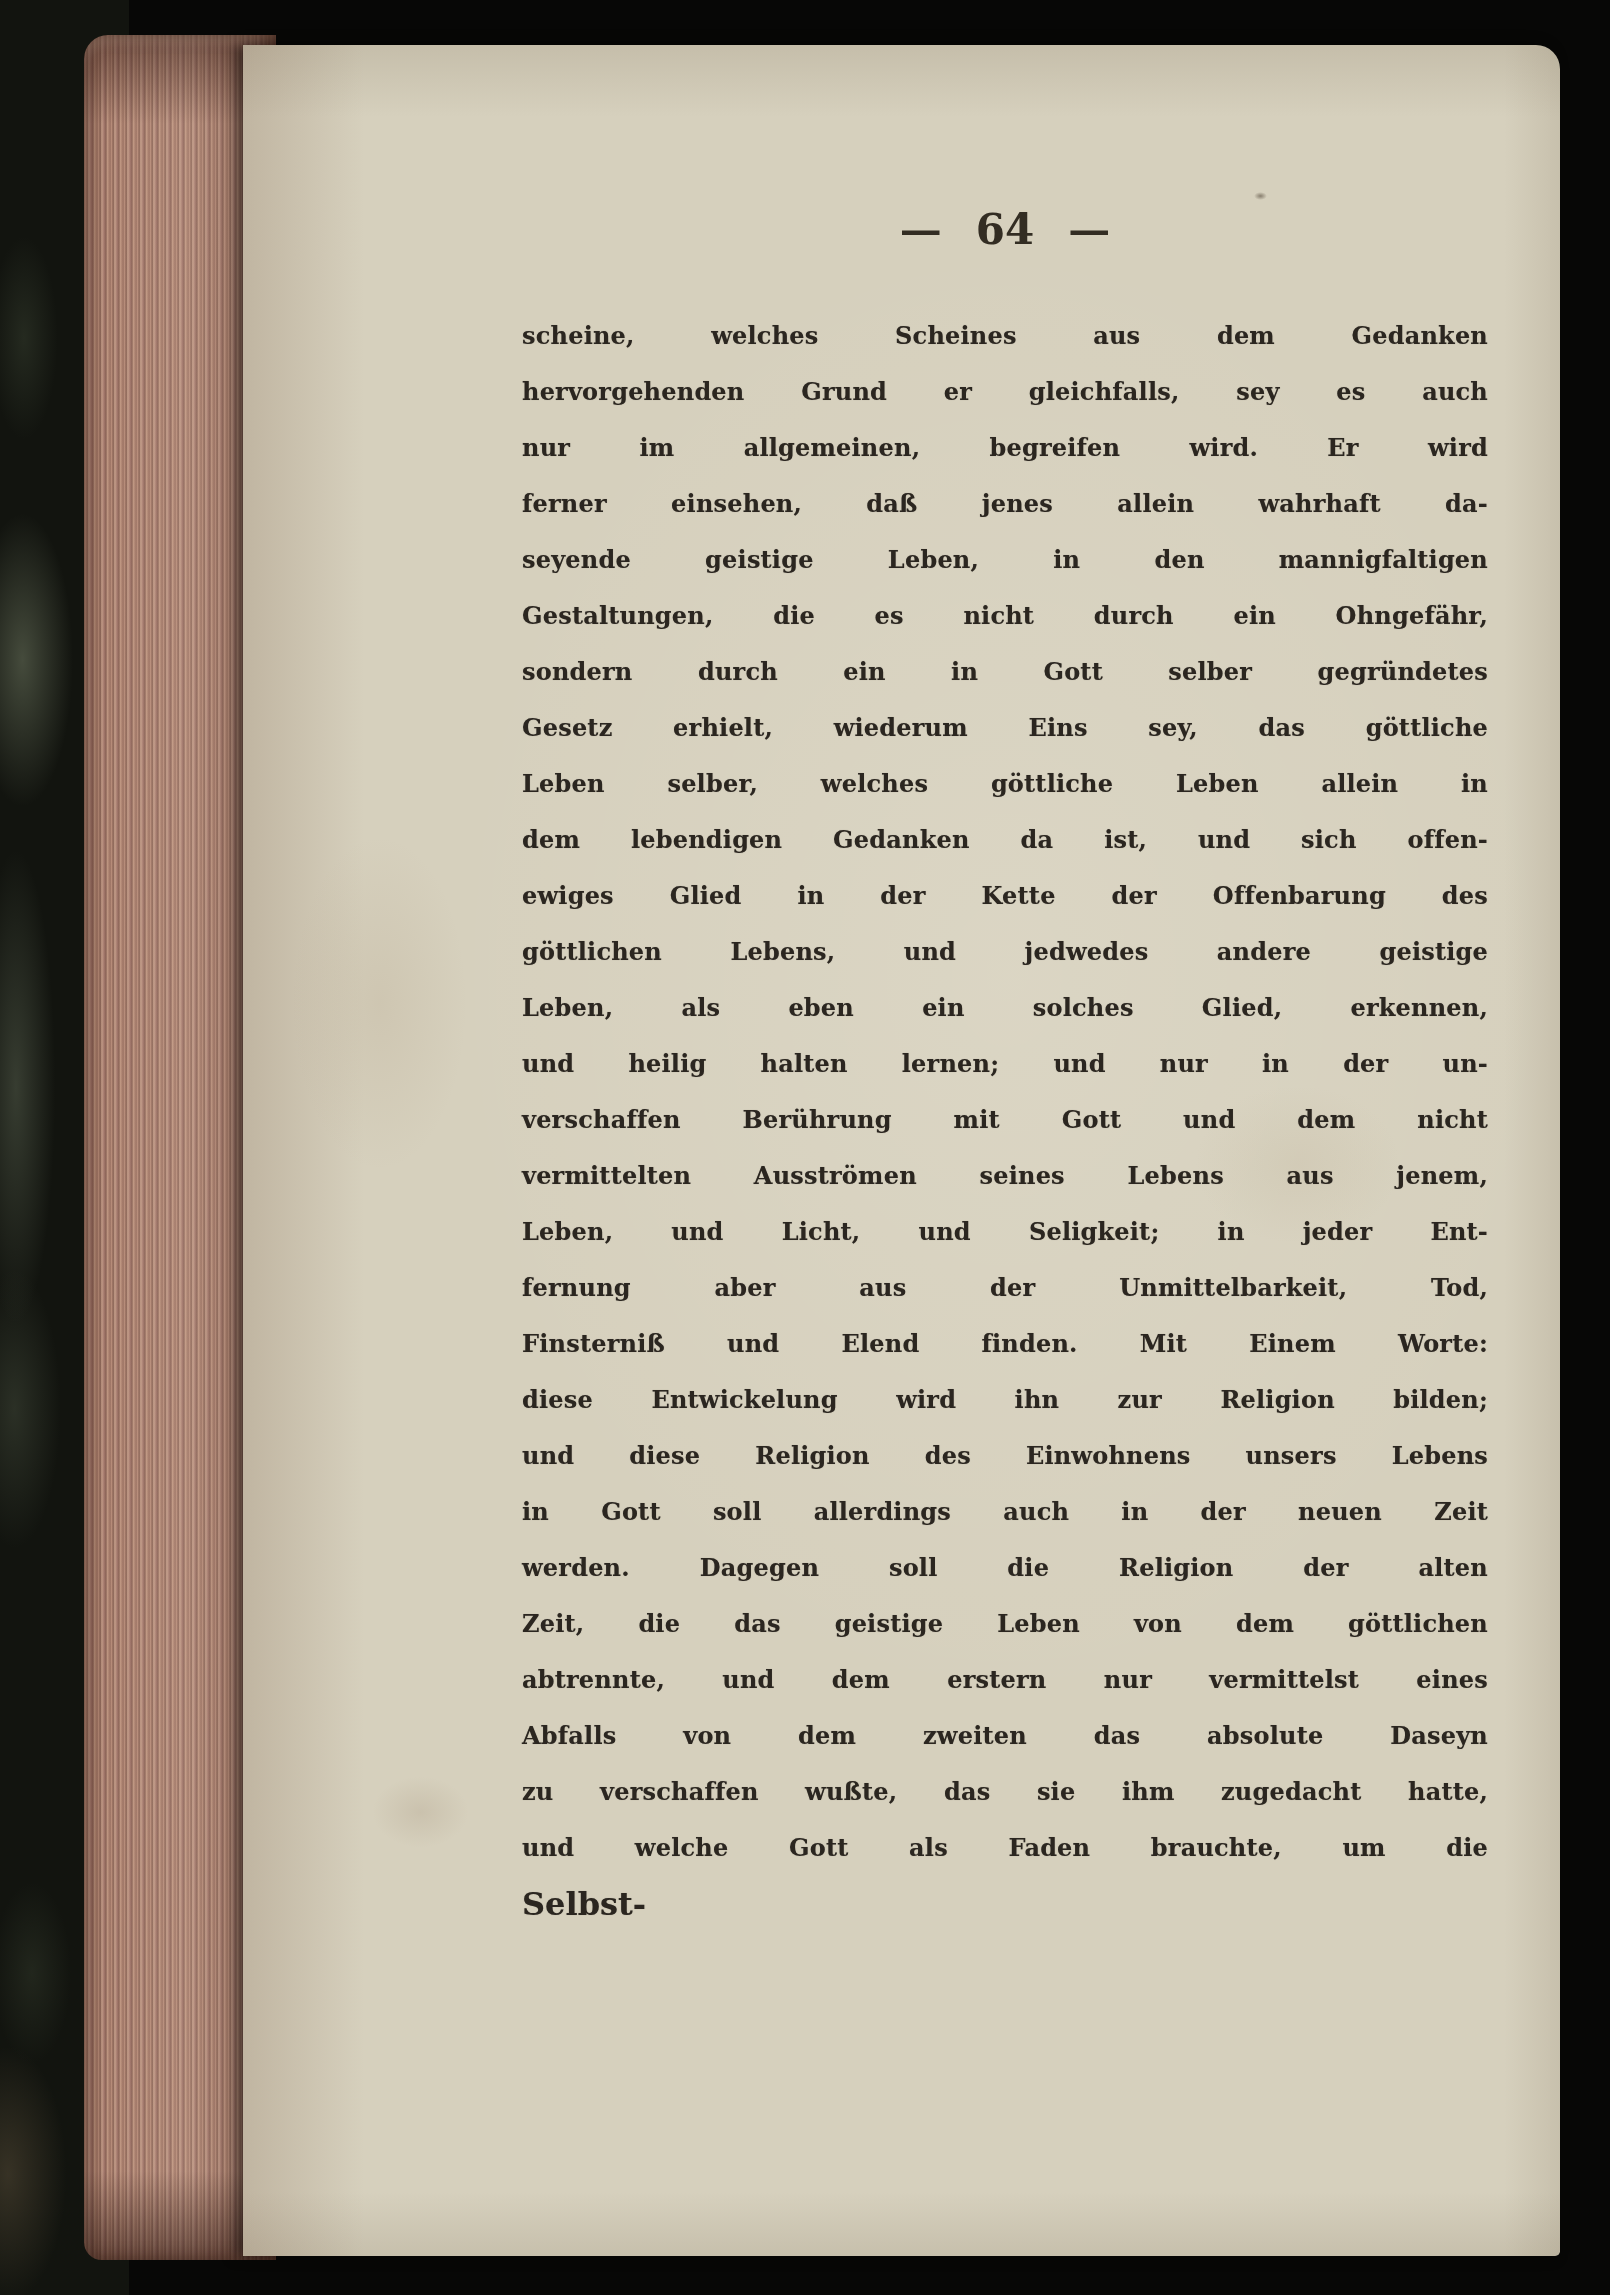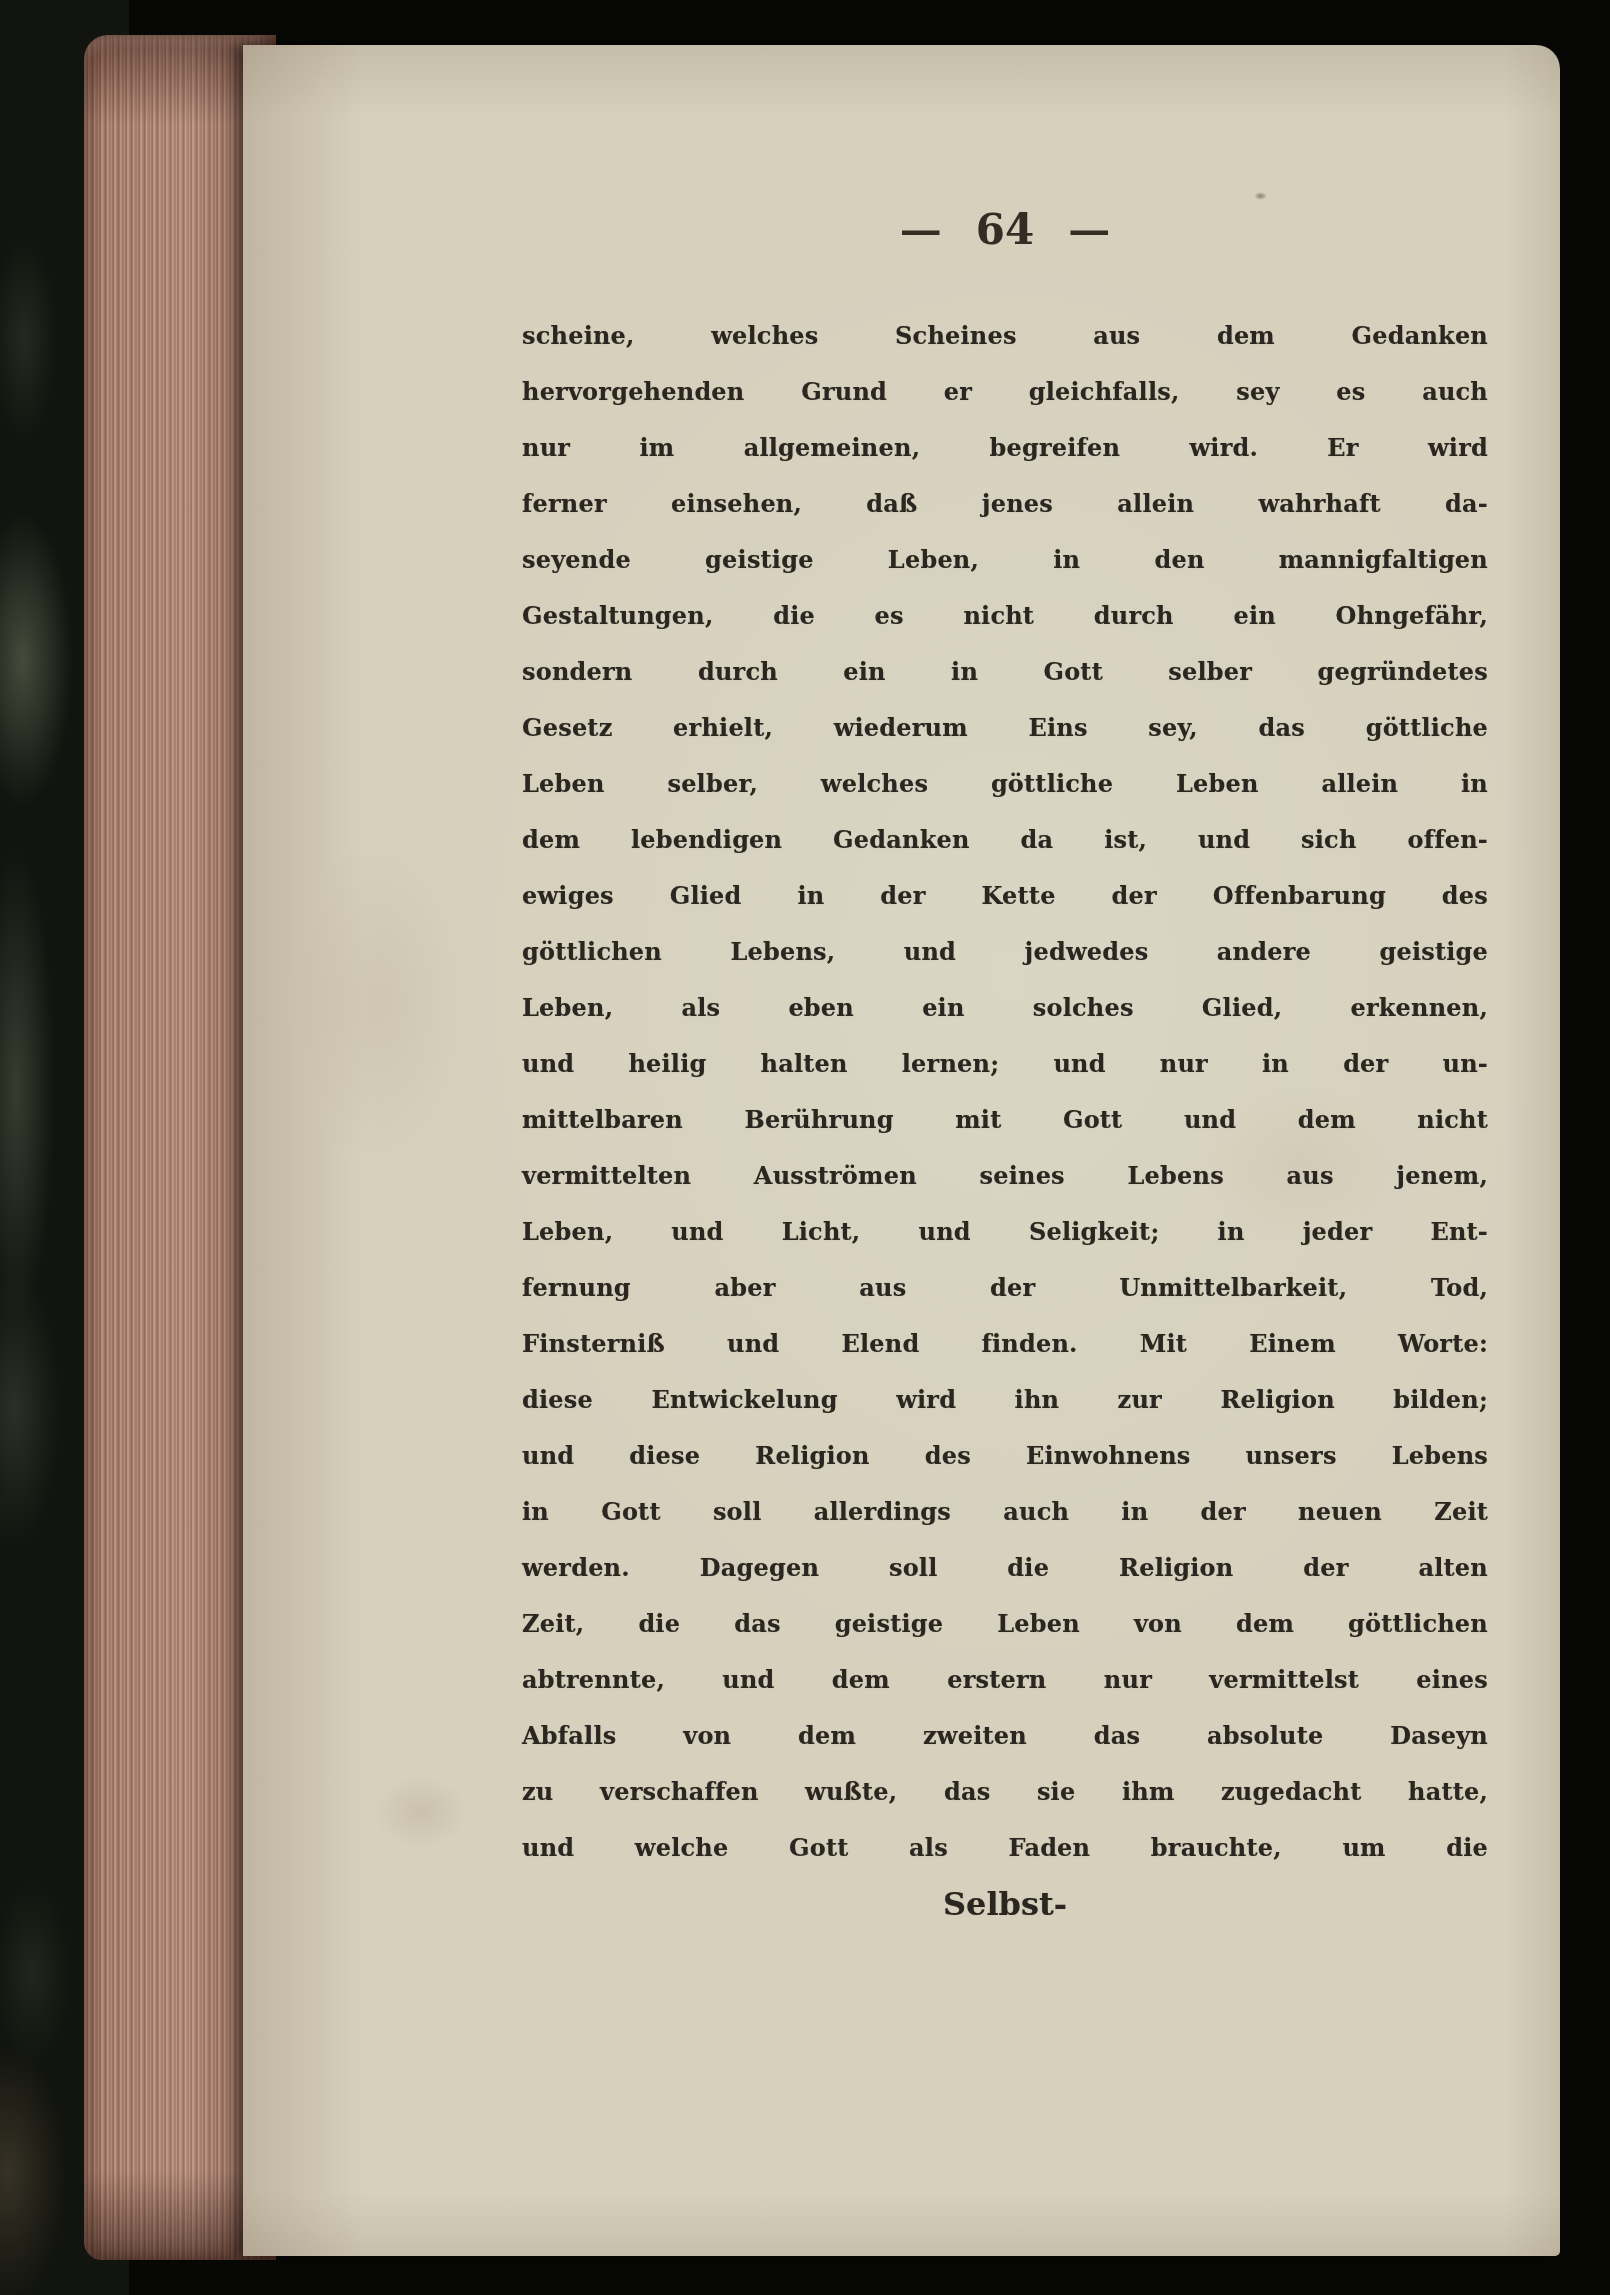--- a/index.html
+++ b/index.html
@@ -92,21 +92,21 @@
     text-align: justify;
     text-align-last: justify;
     letter-spacing: 0.2px;
     color: #2b2620;
     text-shadow: 0 0 0.8px rgba(43,38,32,.35);
   }
   .catchword-row {
     font-size: 32px;
     line-height: 56px;
     font-weight: 700;
-    text-align: center;
+    text-align: left;
     color: #2b2620;
     text-shadow: 0 0 0.8px rgba(43,38,32,.35);
   }
 </style>
 </head>
 <body>
 
 <div class="scan">
 
   <div class="cover"></div>
@@ -135,21 +135,21 @@
           <div class="text-line">seyende geistige Leben, in den mannigfaltigen</div>
           <div class="text-line">Gestaltungen, die es nicht durch ein Ohngefähr,</div>
           <div class="text-line">sondern durch ein in Gott selber gegründetes</div>
           <div class="text-line">Gesetz erhielt, wiederum Eins sey, das göttliche</div>
           <div class="text-line">Leben selber, welches göttliche Leben allein in</div>
           <div class="text-line">dem lebendigen Gedanken da ist, und sich offen-</div>
           <div class="text-line">ewiges Glied in der Kette der Offenbarung des</div>
           <div class="text-line">göttlichen Lebens, und jedwedes andere geistige</div>
           <div class="text-line">Leben, als eben ein solches Glied, erkennen,</div>
           <div class="text-line">und heilig halten lernen; und nur in der un-</div>
-          <div class="text-line">mittelbaren Berührung mit Gott und dem nicht</div>
+          <div class="text-line">verschaffen Berührung mit Gott und dem nicht</div>
           <div class="text-line">vermittelten Ausströmen seines Lebens aus jenem,</div>
           <div class="text-line">Leben, und Licht, und Seligkeit; in jeder Ent-</div>
           <div class="text-line">fernung aber aus der Unmittelbarkeit, Tod,</div>
           <div class="text-line">Finsterniß und Elend finden. Mit Einem Worte:</div>
           <div class="text-line">diese Entwickelung wird ihn zur Religion bilden;</div>
           <div class="text-line">und diese Religion des Einwohnens unsers Lebens</div>
           <div class="text-line">in Gott soll allerdings auch in der neuen Zeit</div>
           <div class="text-line">werden. Dagegen soll die Religion der alten</div>
           <div class="text-line">Zeit, die das geistige Leben von dem göttlichen</div>
           <div class="text-line">abtrennte, und dem erstern nur vermittelst eines</div>

